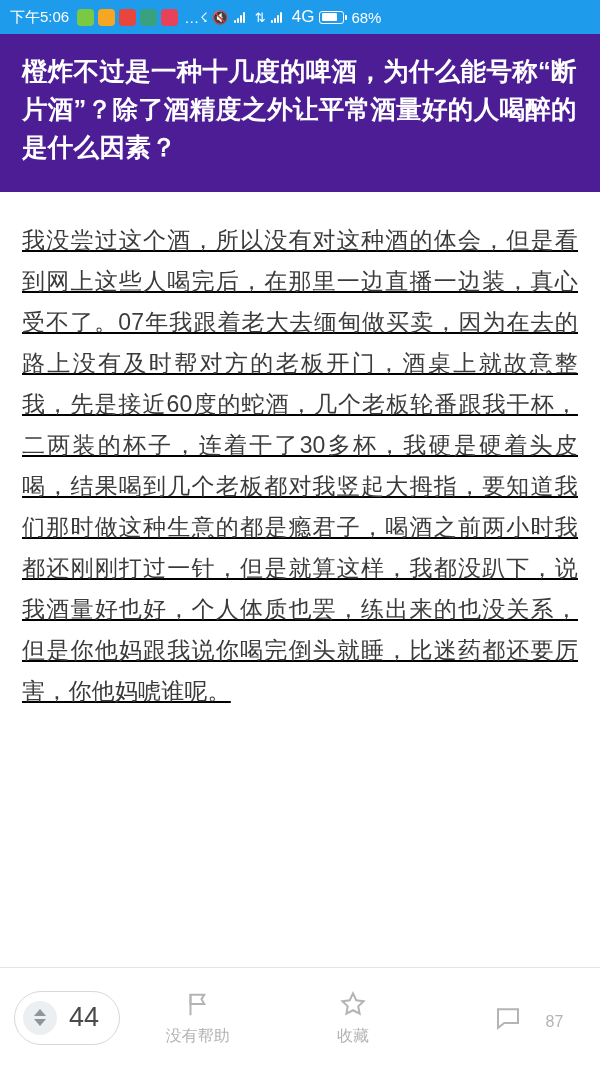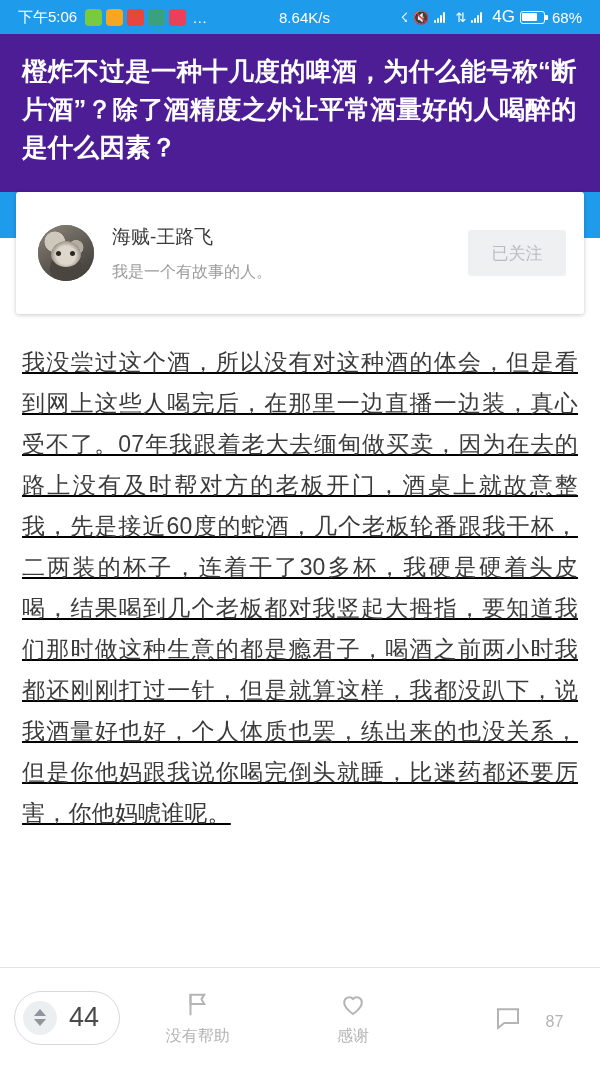--- a/index.html
+++ b/index.html
@@ -17,21 +17,21 @@
     background: #ffffff;
   }
 
   
   .statusbar {
     height: 34px;
     background: #1f9bec;
     color: #ffffff;
     display: flex;
     align-items: center;
-    padding: 0 18px;
+    padding: 0 10px;
     font-size: 15px;
     flex: 0 0 auto;
   }
   .sb-time { margin-right: 8px; letter-spacing: 0px; }
   .sb-icons-left { display: flex; align-items: center; gap: 4px; flex: 0 0 auto; }
   .sb-app {
     width: 17px; height: 17px;
     border-radius: 4px;
     display: inline-block;
     position: relative;
@@ -249,23 +249,20 @@
   <div class="statusbar">
     <span class="sb-time">下午5:06</span>
     <span class="sb-icons-left">
       <span class="sb-app" style="background:#7ac943"></span>
       <span class="sb-app" style="background:#f5a623"></span>
       <span class="sb-app" style="background:#e8453c"></span>
       <span class="sb-app" style="background:#3aa17e"></span>
       <span class="sb-app" style="background:#e8415a"></span>
       <span class="sb-dots">…</span>
     </span>
-    <span class="sb-mid">
-      <span class="sb-speed">8.64K/s</span>
-    </span>
     <span class="sb-icons-right">
       <span class="sb-glyph">☇</span>
       <span class="sb-glyph">🔇</span>
       <span class="sig">
           <i></i>
           <i></i>
           <i></i>
           <i></i>
         </span>
       <span class="sb-glyph">⇅</span>
@@ -280,35 +277,20 @@
           <i></i>
         </span>
       <span class="sb-batt-text">68%</span>
     </span>
   </div>
 
   <div class="qheader">
     <div class="qtitle">橙炸不过是一种十几度的啤酒，为什么能号称“断片酒”？除了酒精度之外让平常酒量好的人喝醉的是什么因素？</div>
   </div>
 
-  <div class="card-wrap">
-    <div class="author-card">
-      <div class="avatar">
-        <span class="fur"></span>
-          <span class="face"></span>
-        <span class="eye l"></span>
-          <span class="eye r"></span>
-      </div>
-      <div class="author-info">
-        <div class="author-name">海贼-王路飞</div>
-        <div class="author-bio">我是一个有故事的人。</div>
-      </div>
-      <button class="follow-btn">已关注</button>
-    </div>
-  </div>
 
   <div class="answer">
     <p>我没尝过这个酒，所以没有对这种酒的体会，但是看到网上这些人喝完后，在那里一边直播一边装，真心受不了。07年我跟着老大去缅甸做买卖，因为在去的路上没有及时帮对方的老板开门，酒桌上就故意整我，先是接近60度的蛇酒，几个老板轮番跟我干杯，二两装的杯子，连着干了30多杯，我硬是硬着头皮喝，结果喝到几个老板都对我竖起大拇指，要知道我们那时做这种生意的都是瘾君子，喝酒之前两小时我都还刚刚打过一针，但是就算这样，我都没趴下，说我酒量好也好，个人体质也罢，练出来的也没关系，但是你他妈跟我说你喝完倒头就睡，比迷药都还要厉害，你他妈唬谁呢。</p>
   </div>
 
   <div class="bottombar">
     <div class="vote">
       <div class="vote-arrows">
         <span class="tri-up"></span>
         <span class="tri-down"></span>
@@ -321,29 +303,29 @@
       <div class="action">
         <span>
           <svg width="30" height="30" viewBox="0 0 24 24" fill="none" stroke="#b4b4b4" stroke-width="1.6">
             <path d="M6 21V4"></path>
               <path d="M6 4.5h11l-2.2 3.6L17 12H6z"></path>
           </svg>
         </span>
         <span class="action-label">没有帮助</span>
       </div>
 
+
       <div class="action">
         <span>
           <svg width="30" height="30" viewBox="0 0 24 24" fill="none" stroke="#b4b4b4" stroke-width="1.6">
-            <path d="M12 20s-7-4.6-7-9.2A4 4 0 0 1 12 8a4 4 0 0 1 7 2.8C19 15.4 12 20 12 20z"></path>
+            <path d="M12 3.5l2.6 5.5 5.9.8-4.3 4.1 1.1 5.9L12 17l-5.3 2.8 1.1-5.9L3.5 9.8l5.9-.8z"></path>
           </svg>
         </span>
-        <span class="action-label">感谢</span>
+        <span class="action-label">收藏</span>
       </div>
-
 
       <div class="action">
         <span>
           <svg width="30" height="30" viewBox="0 0 24 24" fill="none" stroke="#b4b4b4" stroke-width="1.6">
             <path d="M4 5h16v11H9l-5 4z"></path>
           </svg>
         </span>
         <span class="comment-count">87</span>
       </div>
 

